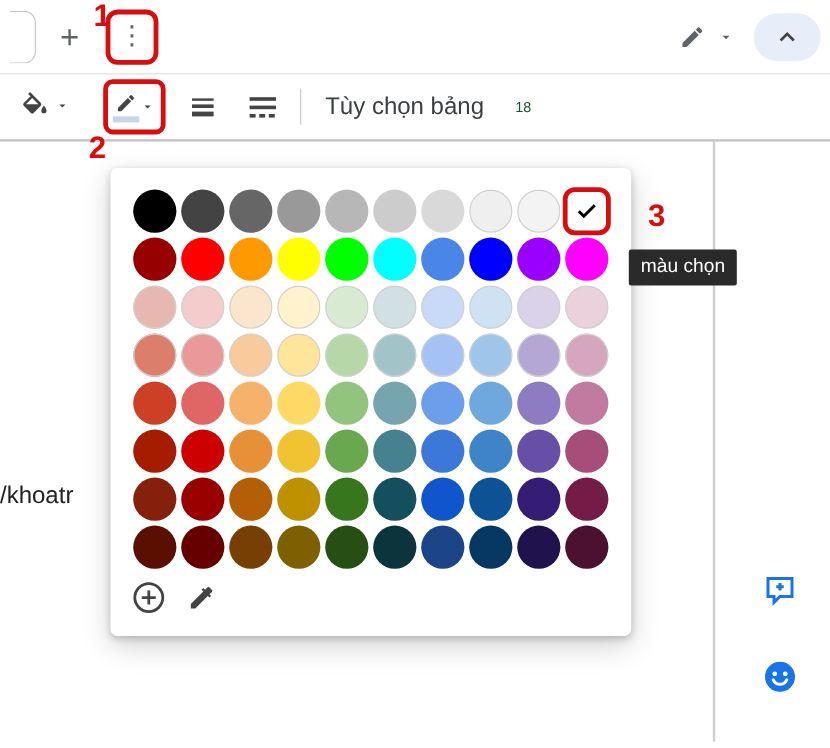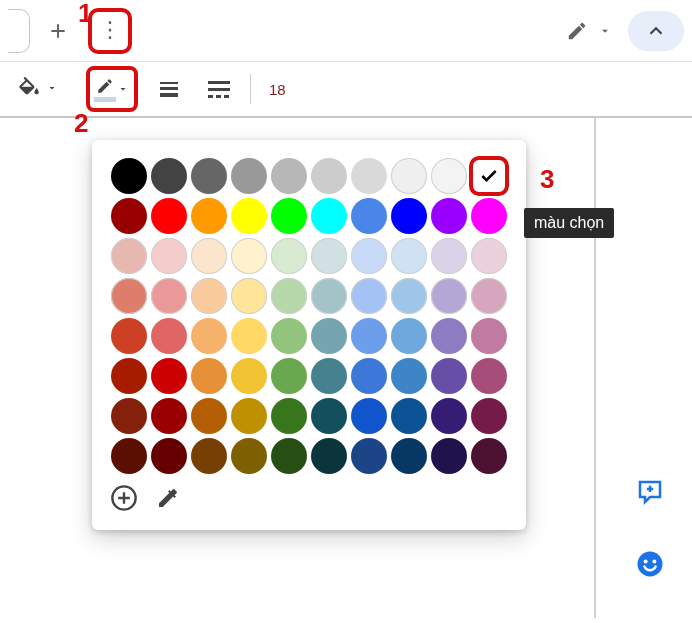--- a/index.html
+++ b/index.html
@@ -82,21 +82,21 @@
     border-radius:8px;
     padding:0 4px;
     height:46px;
     position:relative;
   }
   .pen-underline { display:flex;flex-direction:column;align-items:center; }
   .pen-underline .bar { width:22px;height:5px;background:#c6d5e8;margin-top:2px; }
   .tiny-caret { width:14px;height:14px;display:flex;align-items:center;justify-content:center; }
   .vline { width:1px;height:30px;background:#ccc; }
   .table-options { font-size:20px;color:#3c4043;white-space:nowrap;padding:0 8px; }
-  .ruler-num { font-size:15px;color:#7f1d1d;margin-left:6px; }
+  .ruler-num { font-size:12px;color:#14532d;margin-left:6px; }
   
   .doc-side {
     position:absolute;
     left:0; top:280px;
     width:90px;
     font-size:20px;
     color:#222;
     line-height:1.7;
   }
   .doc-side .lnk { color:#1a73e8; text-decoration:underline; }
@@ -237,27 +237,29 @@
   <div class="tb-icon">
     <svg width="26" height="24" viewBox="0 0 26 24">
       <rect x="2" y="4" width="22" height="3" fill="#444"></rect>
       <rect x="2" y="11" width="22" height="3" fill="#444"></rect>
       <rect x="2" y="18" width="5" height="3" fill="#444"></rect>
       <rect x="10" y="18" width="5" height="3" fill="#444"></rect>
       <rect x="18" y="18" width="5" height="3" fill="#444"></rect>
     </svg>
   </div>
   <div class="vline"></div>
+  <div class="table-options">Tùy chọn bảng</div>
   <div class="ruler-num">18</div>
 </div>
 <span class="callout" style="top:108px;left:74px;">2</span>
 
 <div class="doc-side">
   <div style="height:70px"></div>
   <div style="height:46px"></div>
+  <div>/khoatr</div>
 </div>
 
 <div class="side-border"></div>
 
 <div class="palette">
   <div class="swatch-grid" id="swatch-grid">
       <div class="swatch" style="background: rgb(0, 0, 0);"></div>
       <div class="swatch" style="background: rgb(67, 67, 67);"></div>
       <div class="swatch" style="background: rgb(102, 102, 102);"></div>
       <div class="swatch" style="background: rgb(153, 153, 153);"></div>

